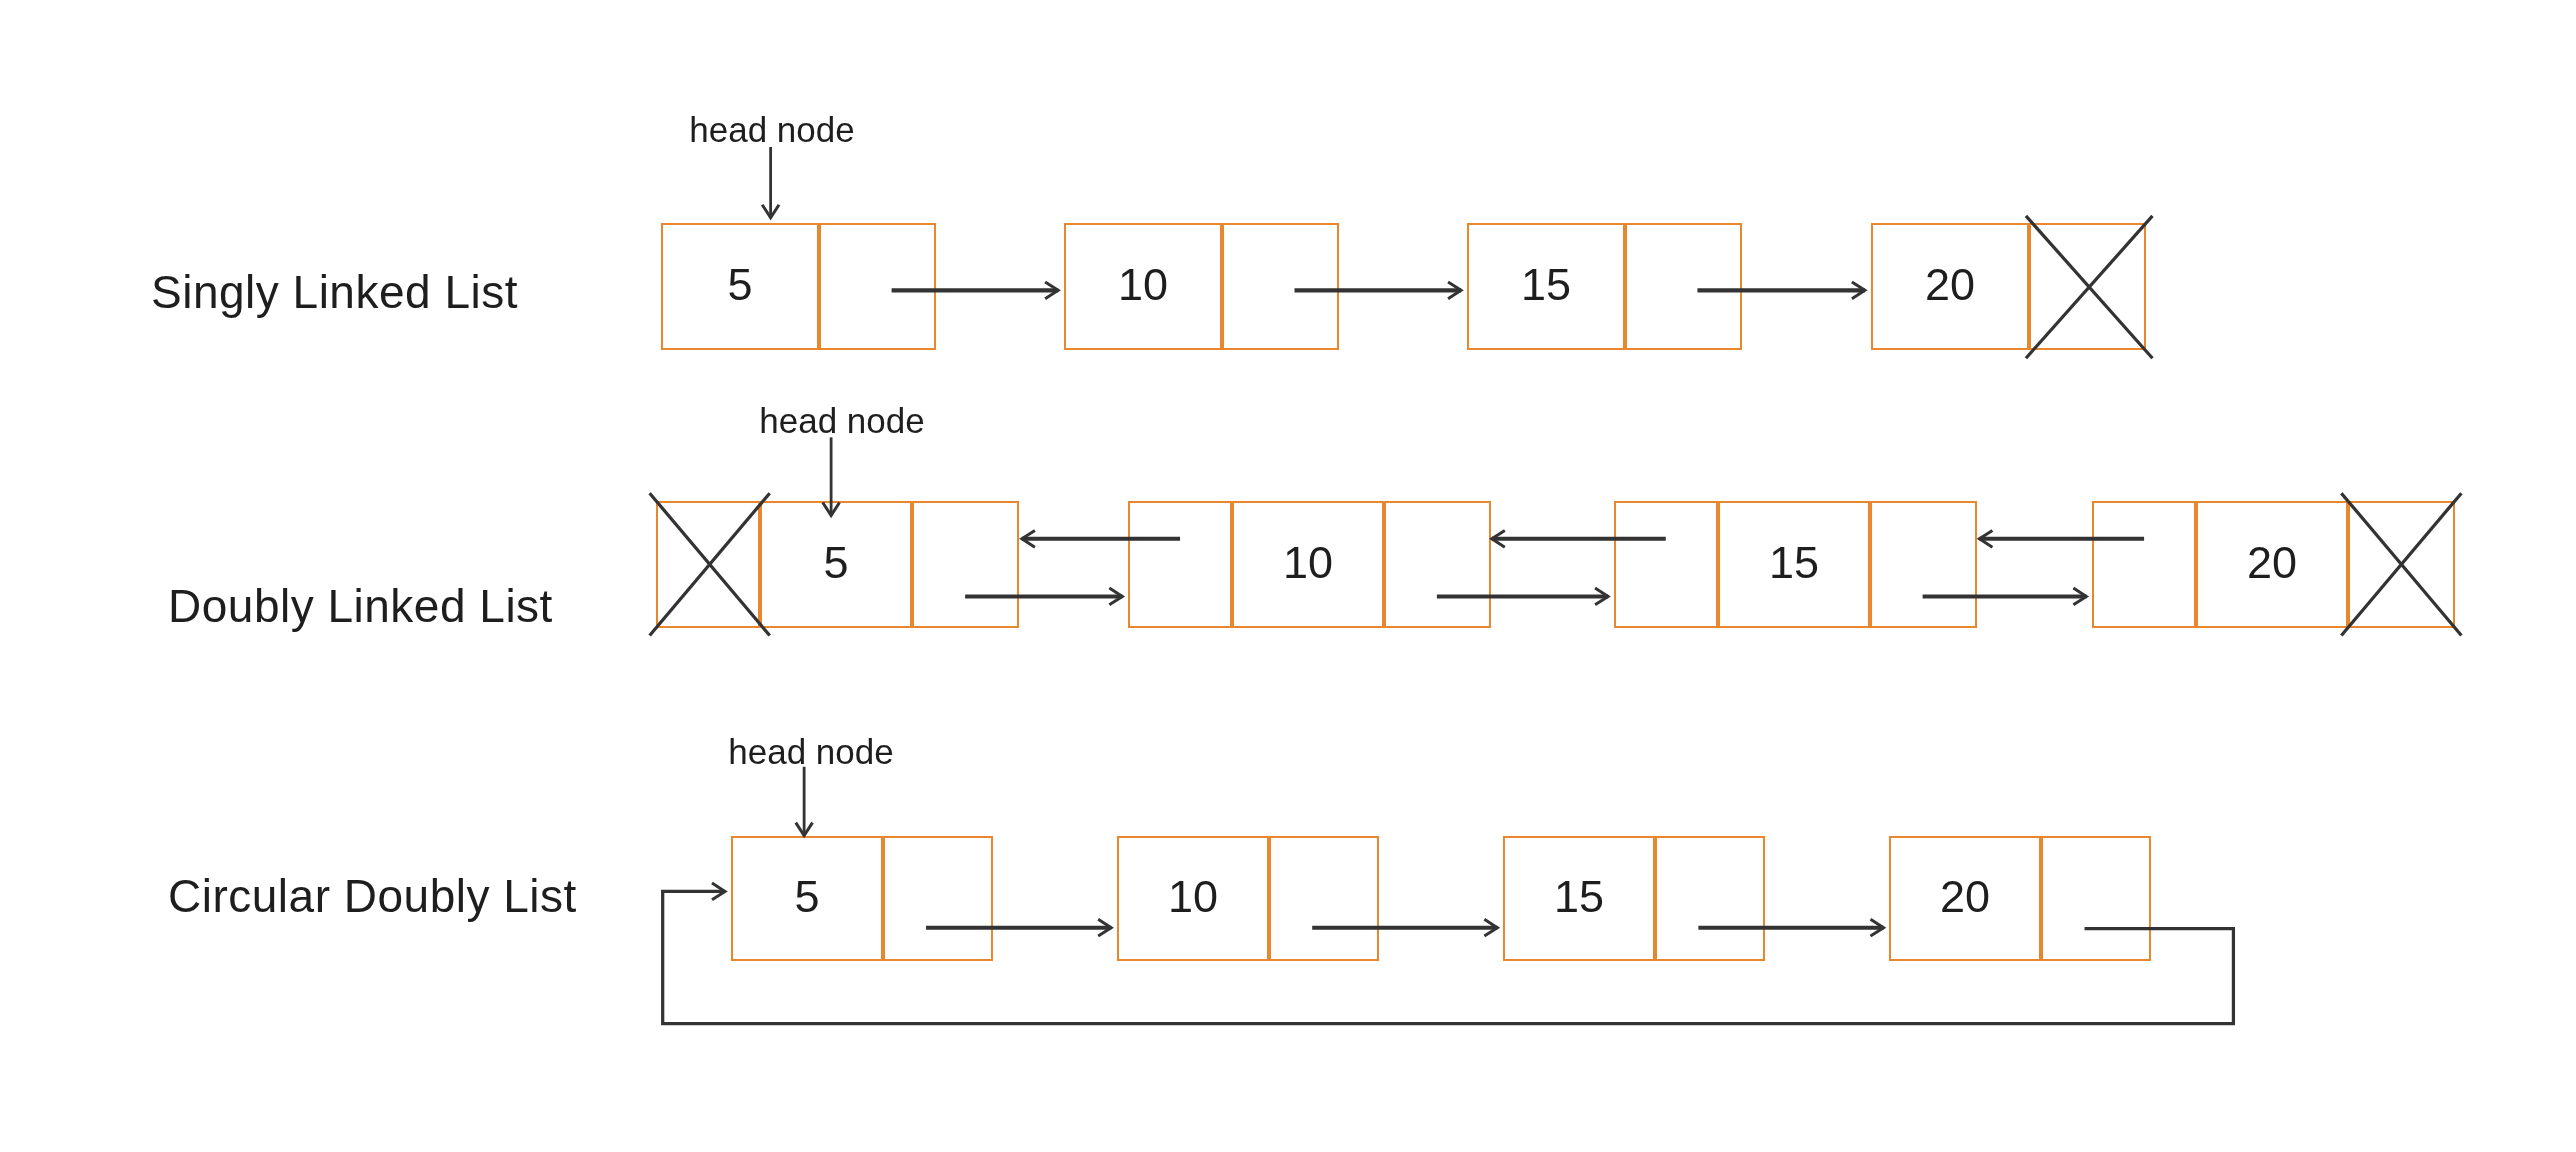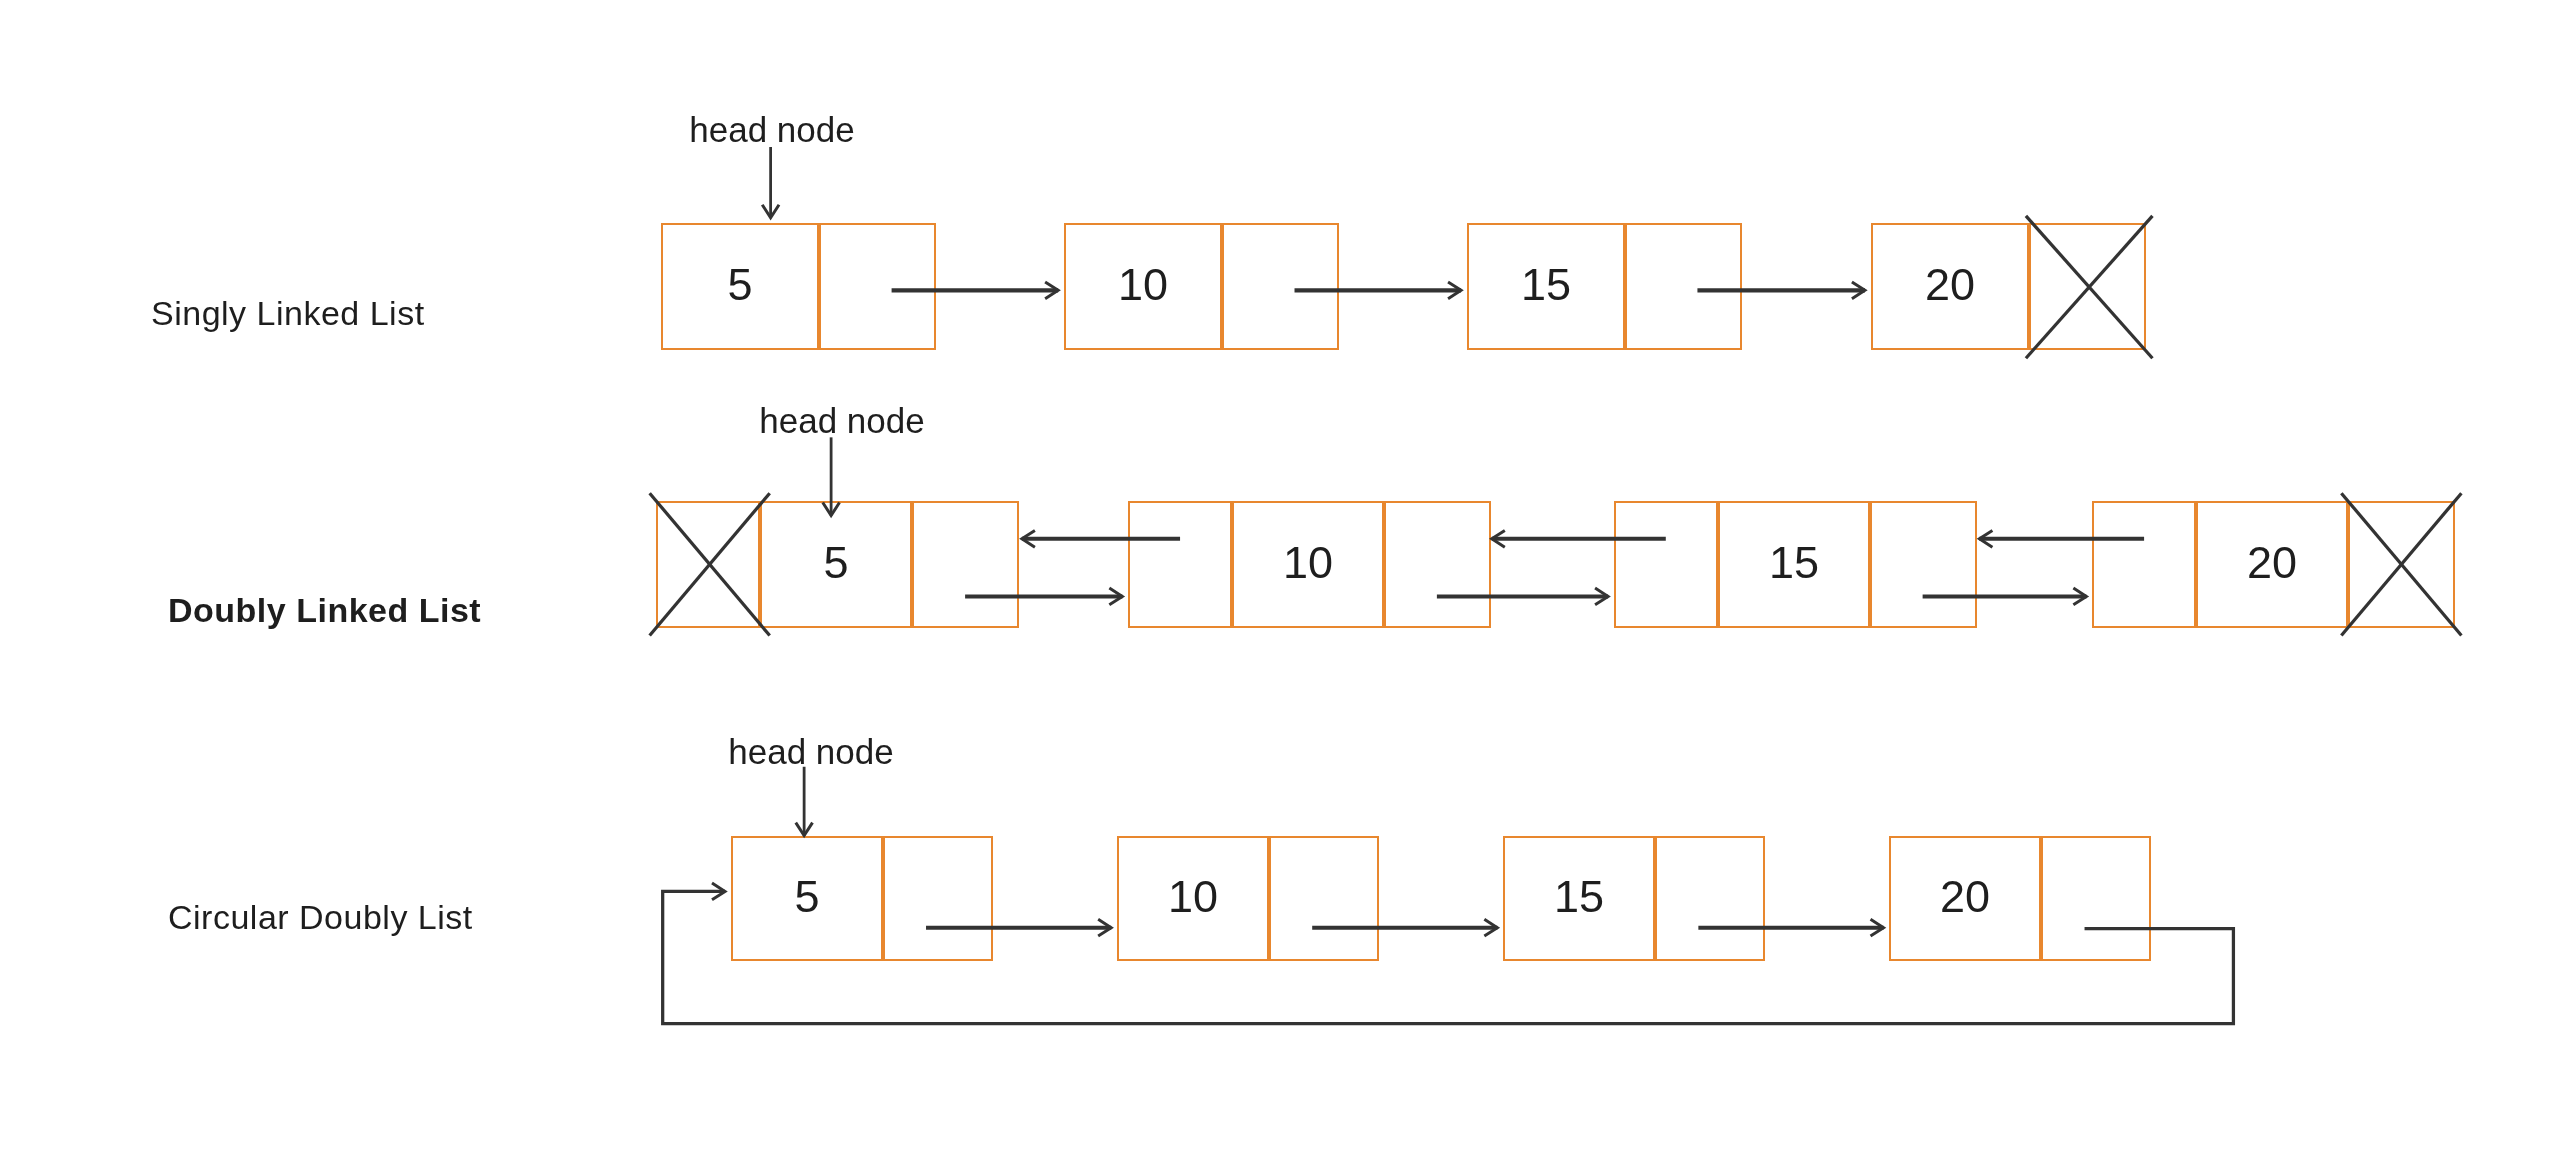--- a/index.html
+++ b/index.html
@@ -14,25 +14,24 @@
     width:2576px;
     height:1152px;
     background:var(--bg);
     overflow:hidden;
     font-family:"Liberation Sans", sans-serif;
     color:var(--ink);
   }
   .row-label{
     position:absolute;
     transform:translateY(-50%);
-    font-size:34px;
+    font-size:46px;
     letter-spacing:0.5px;
     color:var(--ink);
     white-space:nowrap;
-    margin-top:21px;
   }
   .head-label{
     position:absolute;
     transform:translate(-50%,-50%);
     font-size:35px;
     color:var(--ink);
     white-space:nowrap;
   }
   .node{
     position:absolute;
@@ -90,21 +89,21 @@
     </div>
     <div class="cell" style="flex:1;"></div>
   </div>
   <div class="node" style="left:1871px;top:223px;width:275px;height:127px;">
     <div class="cell divided" style="flex:0 0 158px;">
       <span class="value">20</span>
     </div>
     <div class="cell" style="flex:1;"></div>
   </div>
 
-  <div class="row-label" style="left:168px;top:589px;font-weight:bold;">Doubly Linked List</div>
+  <div class="row-label" style="left:168px;top:606px;">Doubly Linked List</div>
   <div class="head-label" style="left:842px;top:421px;">head node</div>
 
   <div class="node" style="left:656px;top:501px;width:363px;height:127px;">
     <div class="cell divided" style="flex:0 0 104px;"></div>
     <div class="cell divided" style="flex:0 0 152px;">
       <span class="value">5</span>
     </div>
     <div class="cell" style="flex:1;"></div>
   </div>
   <div class="node" style="left:1128px;top:501px;width:363px;height:127px;">

